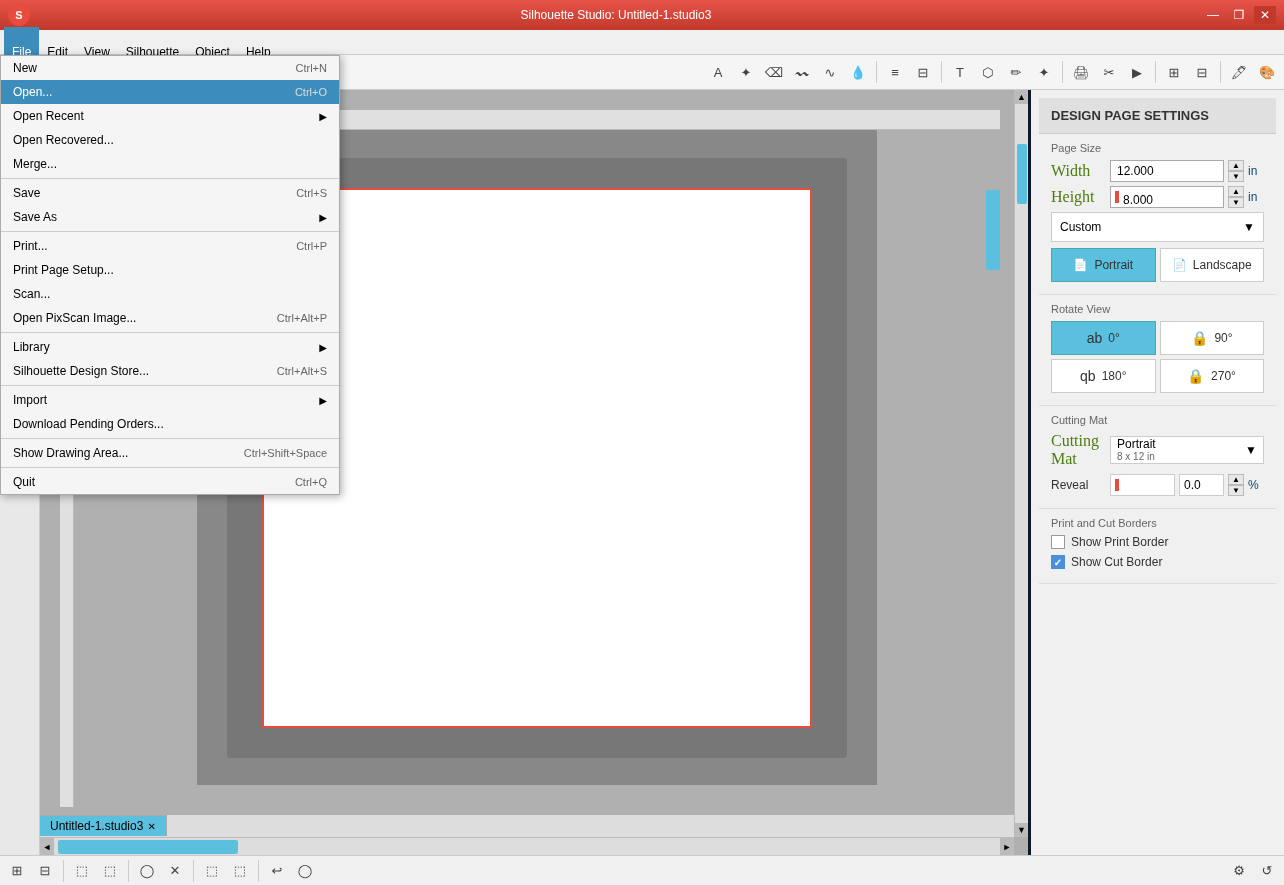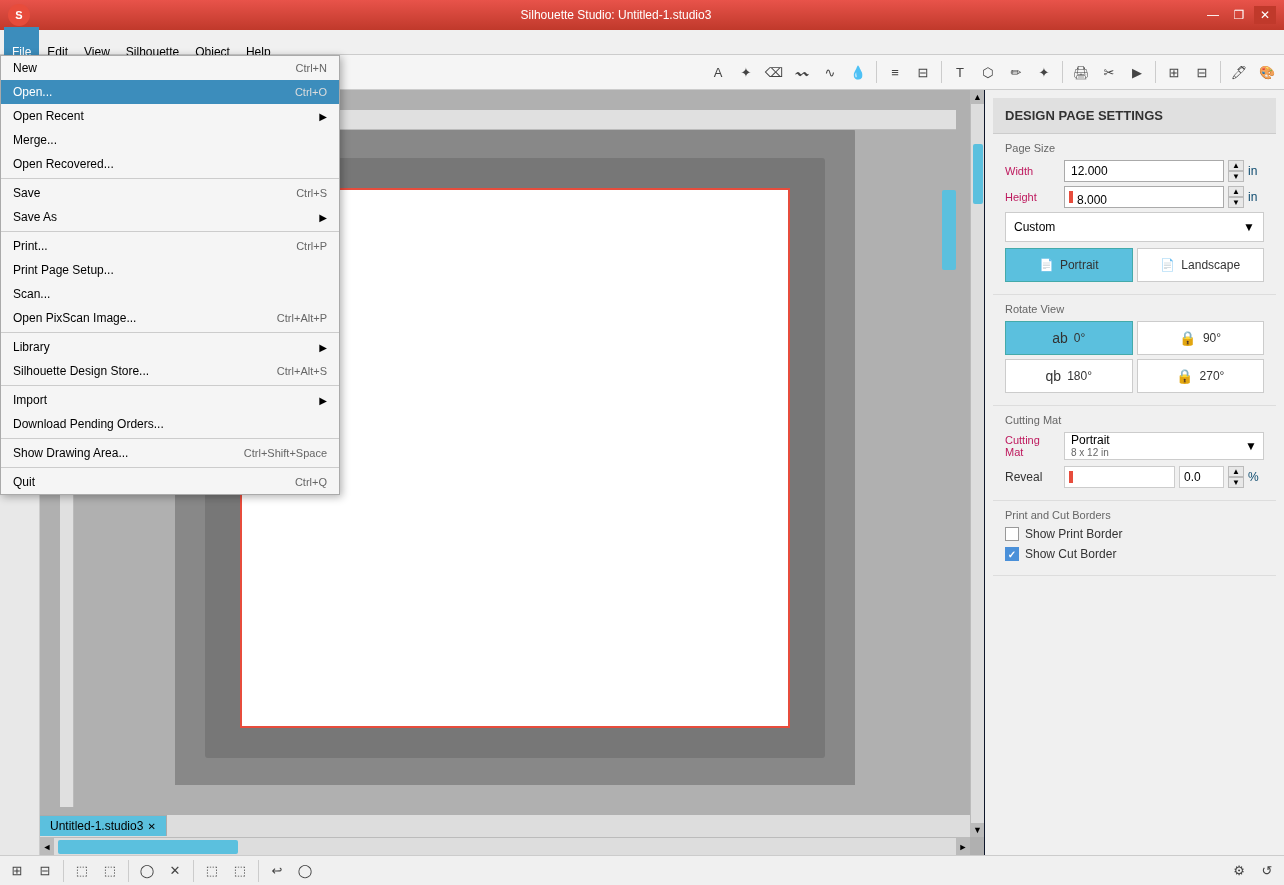--- a/index.html
+++ b/index.html
@@ -58,21 +58,21 @@
       cursor: pointer; border: 1px solid transparent; border-radius: 2px; font-size: 14px; color: #555;
     }
 
     
     #canvas-area {
       flex: 1; background: #b0b0b0; overflow: hidden; position: relative;
     }
 
     
     #design-panel {
-      width: 300px; background: #f0f0f0; border-left: 1px solid #0f172a;
+      width: 256px; background: #f0f0f0; border-left: 3px solid #0f172a;
       overflow-y: auto; padding: 8px;
     }
 
     
     #canvas-content {
       position: absolute; top: 20px; left: 20px; right: 14px; bottom: 30px;
       background: #b0b0b0; display: flex; align-items: center; justify-content: center;
     }
     #canvas-mat {
       width: 680px; height: 660px; background: #888; border-radius: 4px;
@@ -123,21 +123,21 @@
     .panel-section {
       padding: 8px 12px; border-bottom: 1px solid #ddd;
     }
     .panel-section-header {
       font-size: 11px; color: #666; margin-bottom: 6px; font-weight: normal;
     }
     .field-row {
       display: flex; align-items: center; margin-bottom: 4px; gap: 4px;
     }
     .field-label {
-      width: 55px; font-size: 11px; color: #be185d;
+      width: 55px; font-size: 16px; color: #4d7c0f; font-family: Liberation Serif, serif;
     }
     .field-input {
       flex: 1; height: 22px; border: 1px solid #ccc; background: white;
       padding: 0 4px; font-size: 12px; display: flex; align-items: center;
     }
     .field-input-red {
       flex: 1; height: 22px; border: 1px solid #ccc; background: white;
       padding: 0 4px; font-size: 12px; position: relative;
     }
     .red-indicator {
@@ -484,25 +484,25 @@
   </div>
   <div class="menu-entry highlighted">
     <span class="menu-entry-label">Open...</span>
     <span class="shortcut" style="color:#ddd;">Ctrl+O</span>
   </div>
   <div class="menu-entry">
     <span class="menu-entry-label">Open Recent</span>
     <span class="arrow">▶</span>
   </div>
   <div class="menu-entry">
+    <span class="menu-entry-label">Open Recovered...</span>
+    <span class="shortcut"></span>
+  </div>
+  <div class="menu-entry">
     <span class="menu-entry-label">Merge...</span>
-    <span class="shortcut"></span>
-  </div>
-  <div class="menu-entry">
-    <span class="menu-entry-label">Open Recovered...</span>
     <span class="shortcut"></span>
   </div>
   <div class="menu-separator"></div>
   <div class="menu-entry">
     <span class="menu-entry-label">Save</span>
     <span class="shortcut">Ctrl+S</span>
   </div>
   <div class="menu-entry">
     <span class="menu-entry-label">Save As</span>
     <span class="arrow">▶</span>

